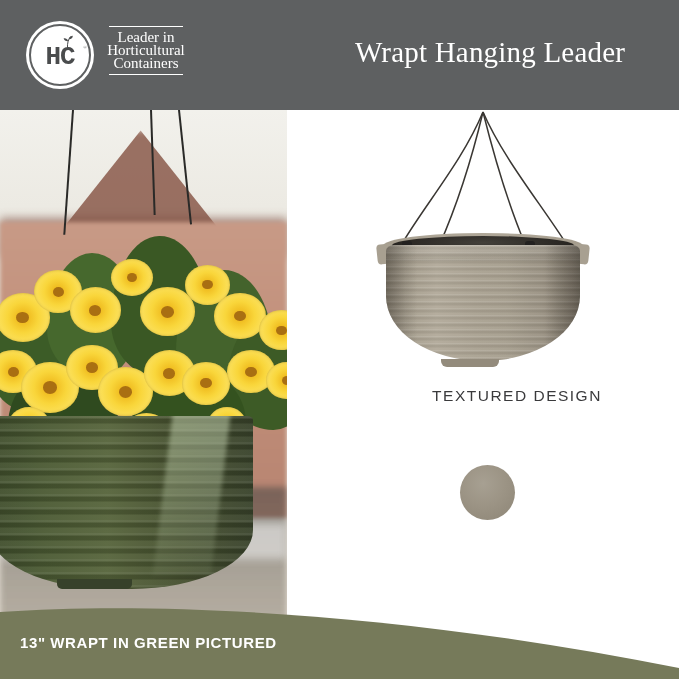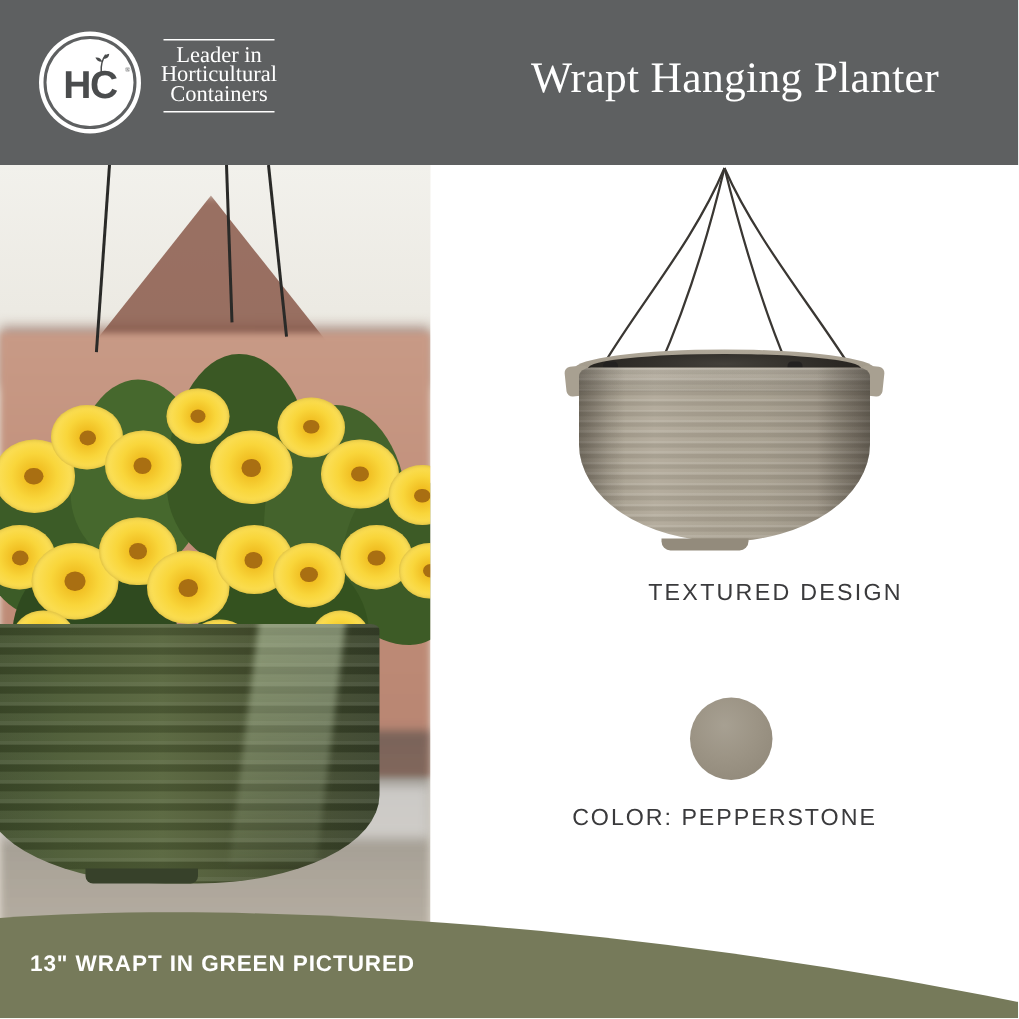--- a/index.html
+++ b/index.html
@@ -46,21 +46,21 @@
     border: 2px solid #5e6061;
     background: #ffffff;
   }
   .logo-mono {
     position: absolute;
     left: 0; top: 0;
     width: 68px; height: 68px;
     display: flex;
     align-items: center;
     justify-content: center;
-    font-family: Liberation Sans, sans-serif;
+    font-family: Liberation Mono, monospace;
     font-size: 26px;
     font-weight: bold;
     color: #4a4c4d;
     letter-spacing: -1px;
     padding-top: 3px;
     box-sizing: border-box;
   }
   .logo-leaf {
     position: absolute;
     left: 34px; top: 14px;
@@ -406,21 +406,21 @@
     </div>
 
     <div class="logo-tagline">
       <div class="rule top"></div>
       <div class="tag-line">Leader in</div>
       <div class="tag-line">Horticultural</div>
       <div class="tag-line">Containers</div>
       <div class="rule bottom"></div>
     </div>
 
-    <div class="header-title">Wrapt Hanging Planter</div>
+    <div class="header-title">Wrapt Hanging Leader</div>
   </div>
 
   <div class="photo-left">
     <div class="ph-sky"></div>
     <div class="ph-roof"></div>
     <div class="ph-wall2"></div>
     <div class="ph-wall"></div>
     <div class="ph-lowblur"></div>
     <div class="ph-rail"></div>
     <div class="ph-blue"></div>
@@ -496,21 +496,20 @@
           <div class="pot-shadow-r"></div>
         </div>
         <div class="pot-base-nub"></div>
       </div>
     </div>
 
     <div class="caption-textured">TEXTURED DESIGN</div>
 
     <div class="swatch"></div>
 
-    <div class="caption-color">COLOR: PEPPERSTONE</div>
   </div>
 
   <div class="green-banner">
     <svg width="679" height="119" viewBox="0 0 679 119">
       <path d="M0 52 C170 40 420 56 679 108 L679 119 L0 119 Z" fill="#767a5a"></path>
     </svg>
   </div>
   <div class="banner-text">13" WRAPT IN GREEN PICTURED</div>
 
 </div>

